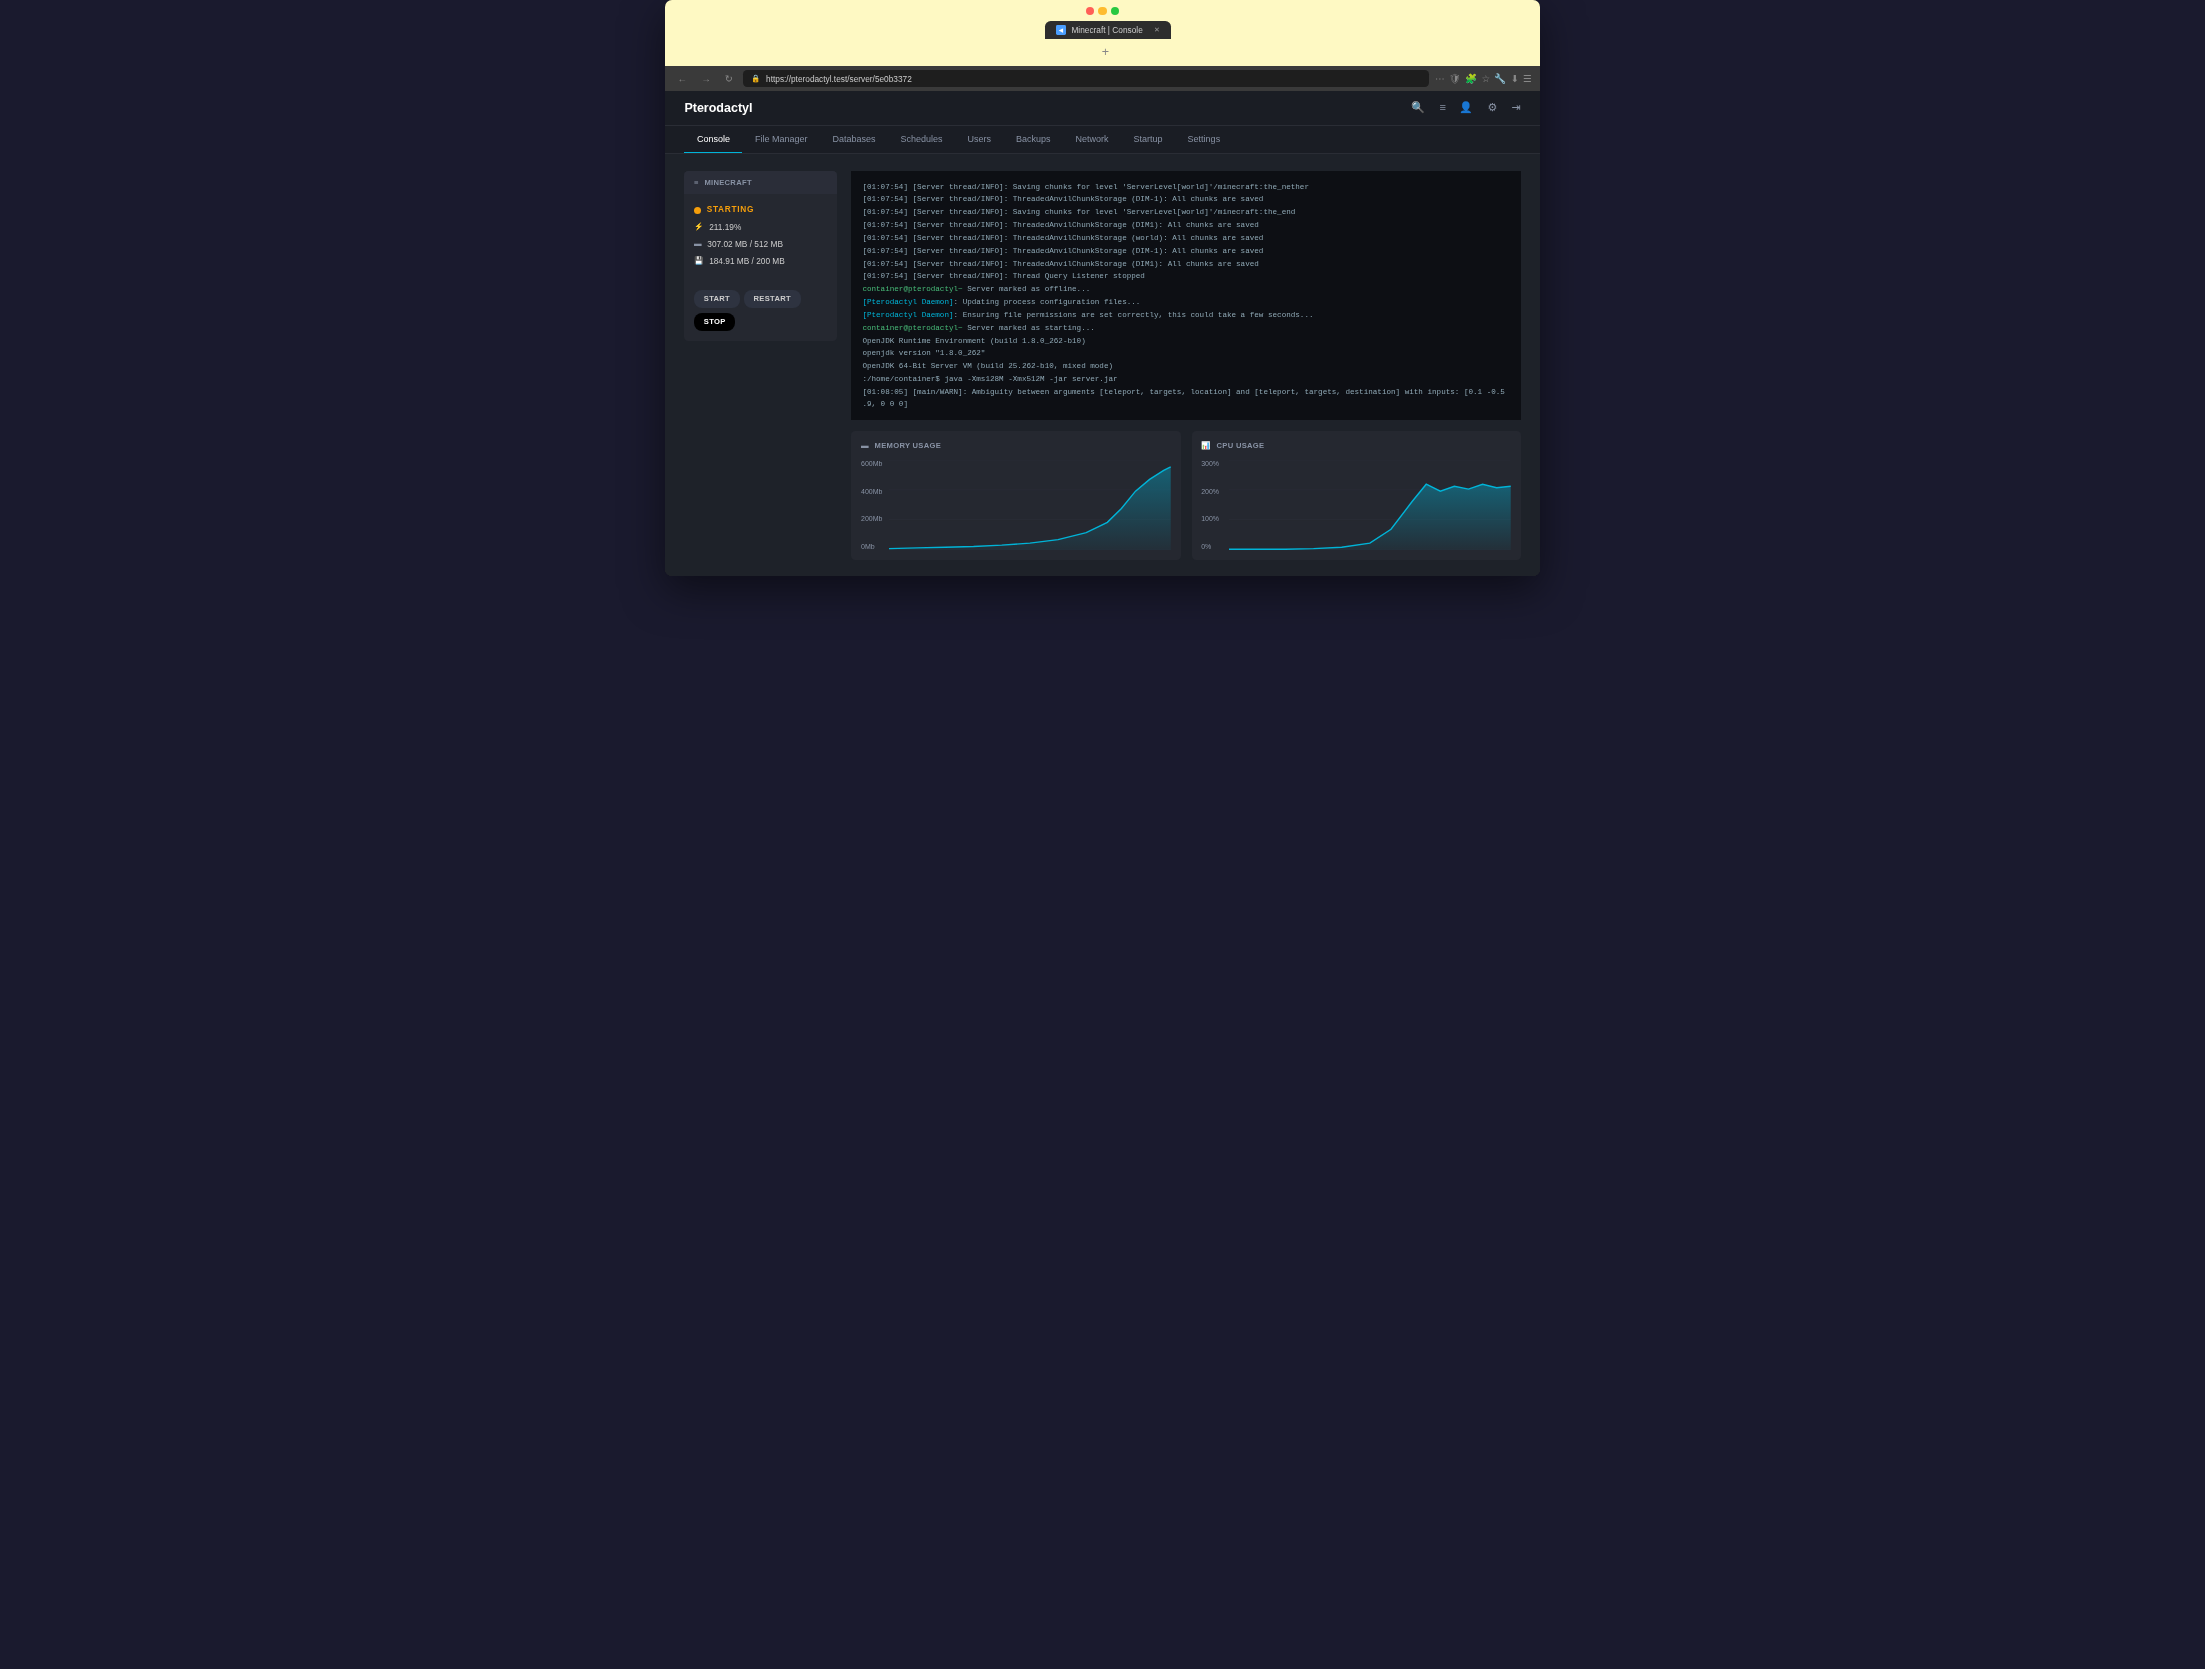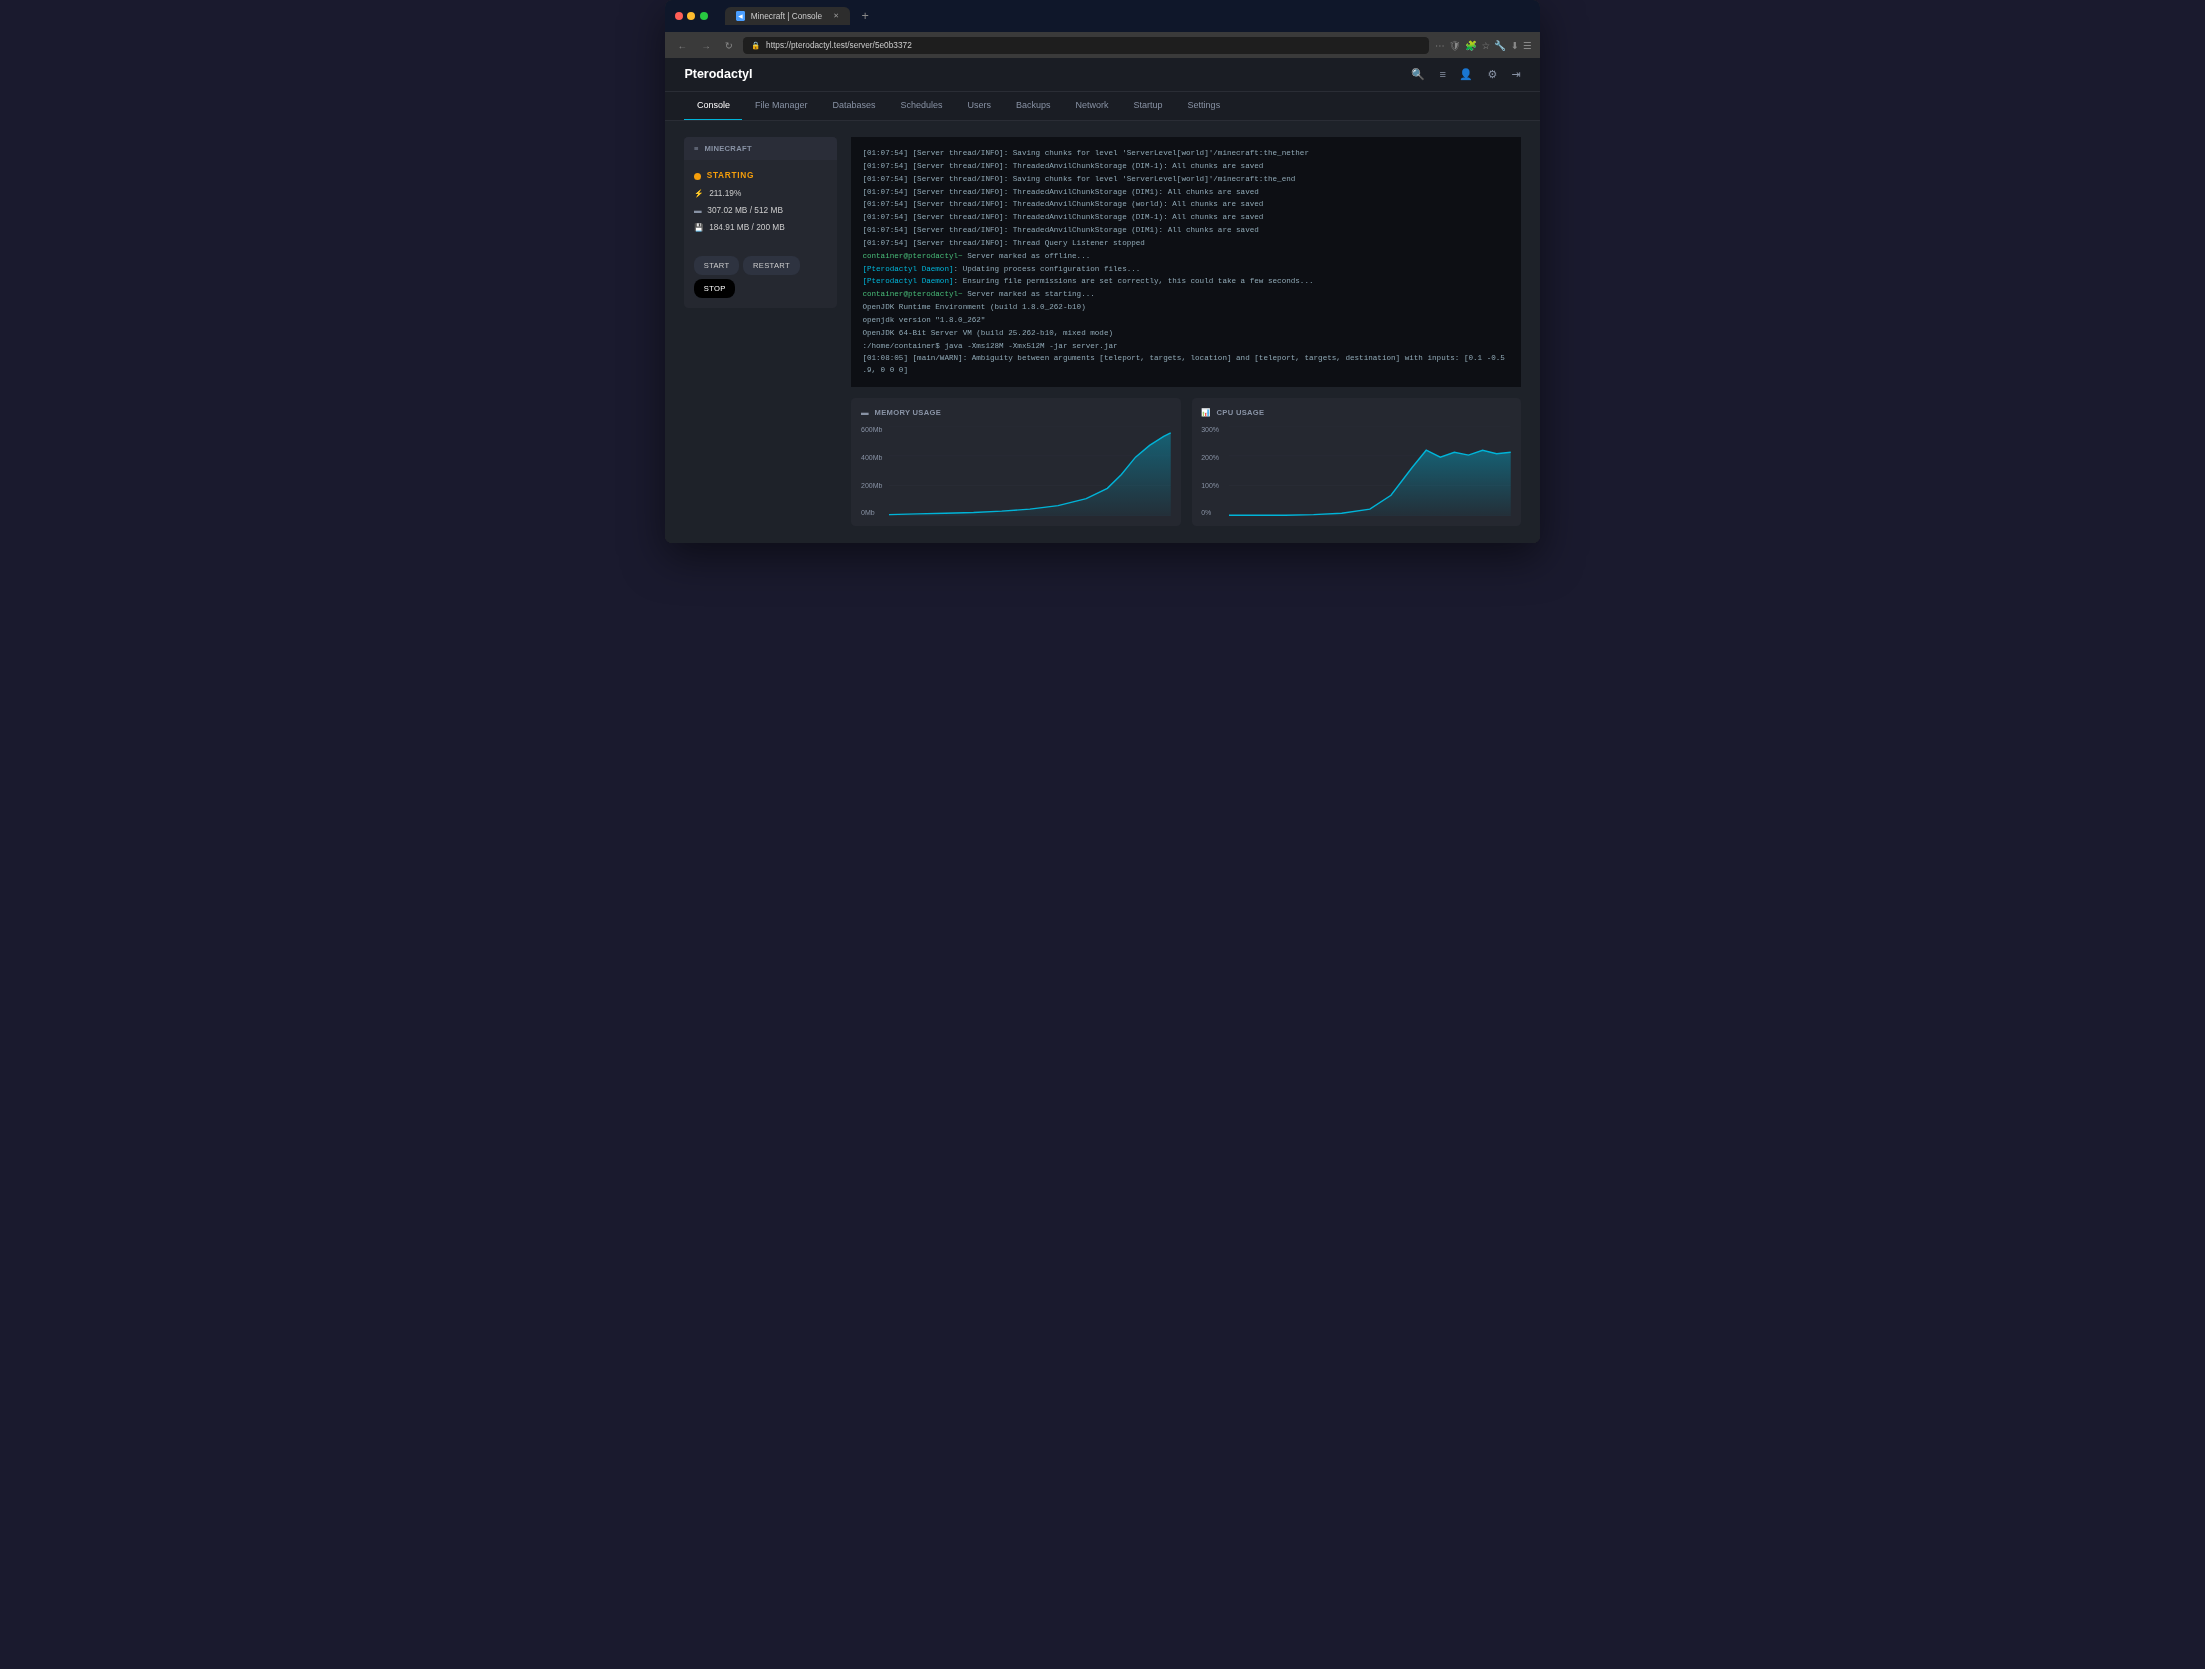--- a/index.html
+++ b/index.html
@@ -1,20 +1,20 @@
 <!DOCTYPE html>
 <html style="font-size:11px"><head>
   <meta charset="utf-8">
   <style>
     * { box-sizing: border-box; margin: 0; padding: 0; }
     body { background: #1a1a2e; font-family: -apple-system, BlinkMacSystemFont, 'Segoe UI', sans-serif; min-height: 100vh; }
 
     
     .browser-chrome { background: #2d2d2d; border-radius: 7px; overflow: hidden; box-shadow: 0 14px 42px rgba(0,0,0,0.5); width: 100%; max-width: 875px; margin: 0 auto; }
-    .browser-titlebar { background: #0f172a; display: flex; align-items: center; padding: 7px 9.7px; gap: 5.6px; }
+    .browser-titlebar { background: #fef9c3; display: flex; align-items: center; padding: 7px 9.7px; gap: 5.6px; flex-direction: column; }
     .browser-dots { display: flex; gap: 4.2px; }
     .dot { width: 8.3px; height: 8.3px; border-radius: 50%; }
     .dot-red { background: #ff5f57; }
     .dot-yellow { background: #febc2e; }
     .dot-green { background: #28c840; }
     .browser-tab { background: #2d2d2d; border-radius: 5.6px 5.6px 0 0; padding: 4.2px 11px; font-size: 8.3px; color: #ccc; display: flex; align-items: center; gap: 5.6px; margin-left: 11px; }
     .browser-tab .favicon { width: 9.7px; height: 9.7px; background: #4a9eff; border-radius: 1.4px; display: inline-flex; align-items: center; justify-content: center; font-size: 5.6px; color: white; }
     .browser-tab .close-tab { margin-left: 5.6px; color: #999; font-size: 7px; }
     .browser-toolbar { background: #3a3a3a; padding: 4.2px 8.3px; display: flex; align-items: center; gap: 5.6px; }
     .nav-btn { background: none; border: none; color: #888; font-size: 9.7px; cursor: pointer; padding: 2.8px 4.2px; border-radius: 2.8px; }
@@ -37,21 +37,21 @@
     .sidebar-card { background: #252830; border-radius: 4.2px; overflow: hidden; }
     .sidebar-title { background: #2a2d38; padding: 7px 9.7px; font-size: 7.6px; font-weight: 700; color: #8892a4; letter-spacing: 0.3px; display: flex; align-items: center; gap: 5.6px; }
     .sidebar-body { padding: 9.7px; }
     .status-row { display: flex; align-items: flex-end; gap: 5.6px; margin-bottom: 8.3px; }
     .status-dot { width: 7px; height: 7px; border-radius: 50%; background: #f59e0b; }
     .status-text { font-size: 8.3px; font-weight: 600; color: #f59e0b; letter-spacing: 0.7px; }
     .stat-row { display: flex; align-items: center; gap: 5.6px; margin-bottom: 7px; color: #8892a4; font-size: 8.3px; }
     .stat-icon { font-size: 7.6px; color: #8892a4; }
     .stat-val { color: #ccc; }
     .sidebar-buttons { display: flex; gap: 4.2px; padding: 7px 9.7px 9.7px; flex-wrap: wrap; }
-    .btn { padding: 4.9px 9.7px; border-radius: 8px; font-size: 7.6px; font-weight: 400; border: none; cursor: pointer; letter-spacing: 0.3px; }
+    .btn { padding: 4.9px 9.7px; border-radius: 8px; font-size: 7.6px; font-weight: 700; border: none; cursor: pointer; letter-spacing: 0.3px; }
     .btn-default { background: #2e3340; color: #ccc; }
     .btn-danger { background: #000000; color: #fff; }
 
     
     .console-area { flex: 1; display: flex; flex-direction: column; gap: 11px; }
     .console-box { background: #0d0f14; border-radius: 0; padding: 9.7px 11px; font-family: 'Courier New', Courier, monospace; font-size: 7.6px; line-height: 1.6; color: #8fa8b5; min-height: 222px; max-height: 250px; overflow-y: auto; }
     .console-line { white-space: pre-wrap; word-break: break-all; margin-bottom: 0.7px; }
     .console-green { color: #48bb78; }
     .console-cyan { color: #00b4d8; }
 

